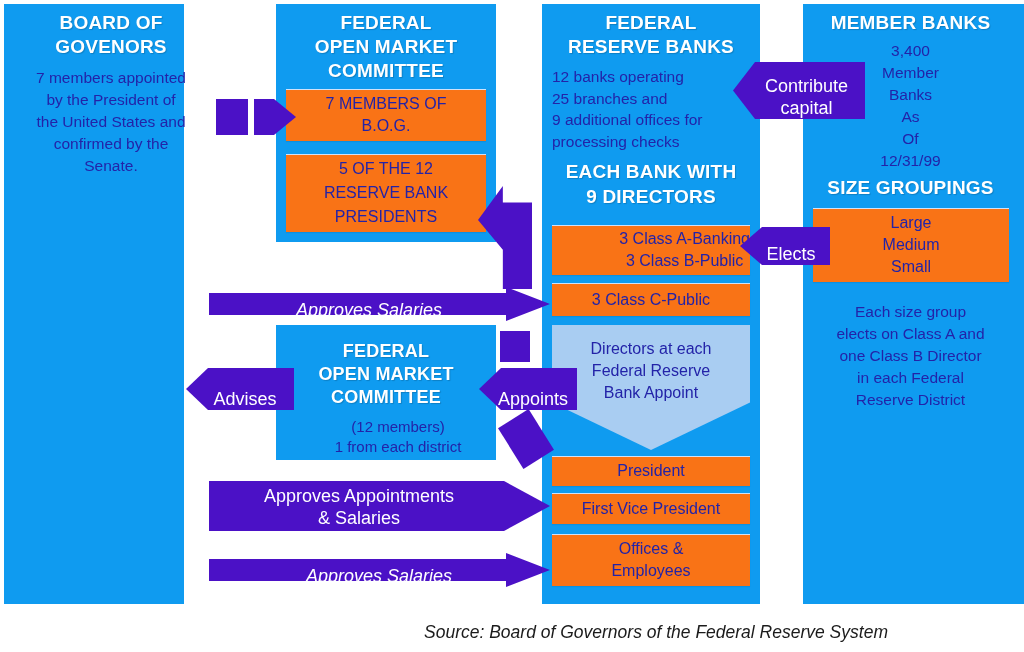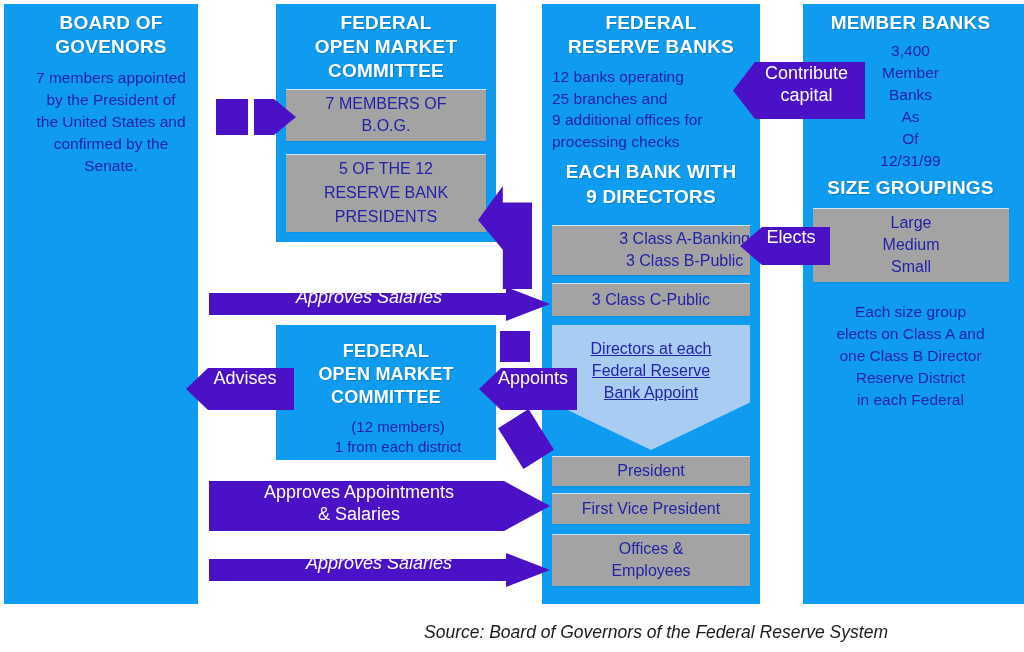--- a/index.html
+++ b/index.html
@@ -16,29 +16,29 @@
     position:absolute;background:#0f9bf0;
   }
   .col-title{
     color:#ffffff;font-weight:bold;text-align:center;
     letter-spacing:.2px;text-shadow:1px 1px 1px rgba(0,0,0,.18);
   }
   .col-text{
     color:#2323a8;text-align:center;
   }
   .inner-box{
-    position:absolute;background:#a3a3a3;color:#2323a8;
+    position:absolute;background:#f97316;color:#2323a8;
     text-align:center;display:flex;align-items:center;justify-content:center;
     box-shadow:inset 0 1px 0 #cfe2fa, 0 1px 1px rgba(0,0,0,.07);
   }
 
   
   .purple{position:absolute;background:#4b11c6;}
   .pr-label{
-    position:absolute;color:#ffffff;display:flex;align-items:flex-start;
+    position:absolute;color:#ffffff;display:flex;align-items:flex-end;
     justify-content:center;text-align:center;z-index:6;pointer-events:none;
   }
   .arrow-r{  
     position:absolute;background:#4b11c6;
     clip-path:polygon(0 0, calc(100% - 22px) 0, 100% 50%, calc(100% - 22px) 100%, 0 100%);
   }
   .arrow-l{  
     position:absolute;background:#4b11c6;
     clip-path:polygon(22px 0, 100% 0, 100% 100%, 22px 100%, 0 50%);
   }
@@ -68,21 +68,21 @@
     position:absolute;color:#1b1b1b;font-style:italic;
     font-family:"Liberation Sans","DejaVu Sans",sans-serif;
   }
   .ml{line-height:1.12;}
 </style>
 </head>
 <body>
 
 <div id="stage">
 
-  <div class="col" style="left:4px;top:4px;width:194px;height:600px;">
+  <div class="col" style="left:4px;top:4px;width:180px;height:600px;">
     <div class="col-title" style="position:absolute;left:0;top:7px;width:214px;font-size:19px;line-height:24px;">
       <div>BOARD OF</div>
       <div>GOVENORS</div>
     </div>
     <div class="col-text ml" style="position:absolute;left:2px;top:63px;width:210px;font-size:15.5px;line-height:22px;">
       <div>7 members appointed</div>
       <div>by the President of</div>
       <div>the United States and</div>
       <div>confirmed by the</div>
       <div>Senate.</div>
@@ -145,21 +145,21 @@
         <div>3 Class A-Banking</div>
         <div>3 Class B-Public</div>
       </div>
     </div>
 
     <div class="inner-box" style="left:10px;top:279px;width:198px;height:33px;font-size:16px;">
       <span>3 Class C-Public</span>
     </div>
 
     <div class="pentagon-down" style="left:10px;top:321px;width:198px;height:125px;">
-      <div class="ml" style="padding-top:13px;font-size:16px;line-height:22px;text-decoration:underline;">
+      <div class="ml" style="padding-top:13px;font-size:16px;line-height:22px;">
         <div>Directors at each</div>
         <div>Federal Reserve</div>
         <div>Bank Appoint</div>
       </div>
     </div>
 
     <div class="inner-box" style="left:10px;top:452px;width:198px;height:30px;font-size:16px;">
       <span>President</span>
     </div>
     <div class="inner-box" style="left:10px;top:489px;width:198px;height:31px;font-size:16px;">
@@ -192,22 +192,22 @@
       <div>
         <div>Large</div>
         <div>Medium</div>
         <div>Small</div>
       </div>
     </div>
     <div class="col-text ml" style="position:absolute;left:3px;top:297px;width:209px;font-size:15.5px;line-height:22px;">
       <div>Each size group</div>
       <div>elects on Class A and</div>
       <div>one Class B Director</div>
+      <div>in each Federal</div>
       <div>Reserve District</div>
-      <div>in each Federal</div>
     </div>
   </div>
 
   <div class="purple" style="left:216px;top:99px;width:32px;height:36px;"></div>
   <div class="arrow-r" style="left:254px;top:99px;width:42px;height:36px;"></div>
 
   <div class="elbow" style="left:478px;top:186px;width:54px;height:103px;"></div>
 
   <div class="arrow-bar" style="left:209px;top:287px;width:341px;height:34px;"></div>
   <div class="pr-label" style="left:209px;top:287px;width:320px;height:34px;font-size:18px;font-style:italic;">

